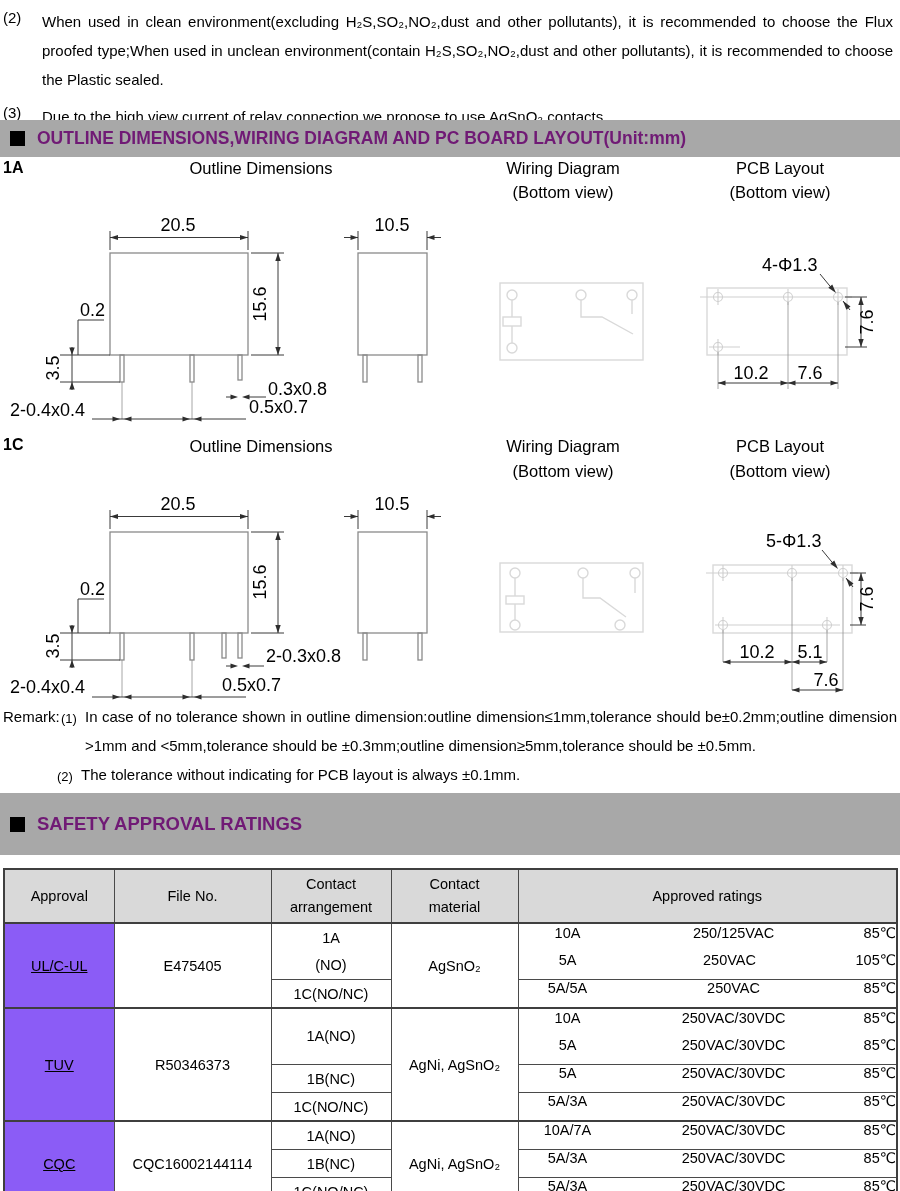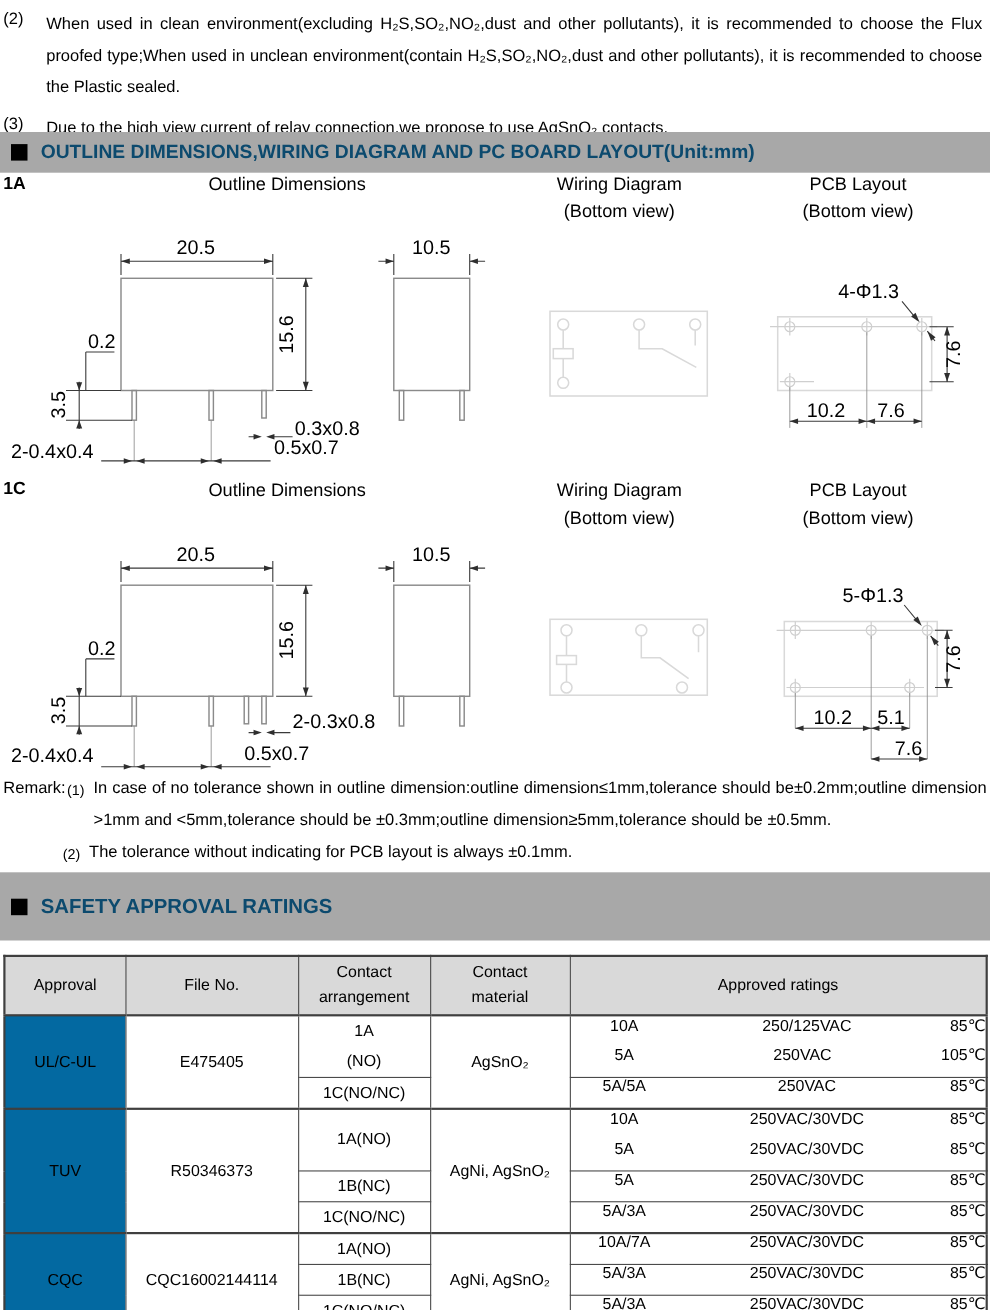--- a/index.html
+++ b/index.html
@@ -10,21 +10,21 @@
   .notes { position:absolute; top:3px; left:3px; width:894px; font-size:15px; line-height:29px; }
   .note { display:flex; }
   .note-num { width:35px; flex:none; }
   .note-text { flex:1; text-align:justify; margin:4px; }
 
   
   .bar { position:absolute; left:0; width:900px; background:#a8a8a8; display:flex; align-items:center; }
   .bar-1 { top:120px; height:37px; }
   .bar-2 { top:793px; height:62px; }
   .bar-square { width:15px; height:15px; background:#000; margin-left:10px; margin-right:12px; flex:none; }
-  .bar-title { font-weight:bold; font-size:17.5px; color:#0c4a6e; }
+  .bar-title { font-weight:bold; font-size:17.5px; color:#701a75; }
   .bar-2 .bar-title { font-size:18.5px; }
 
   
   .vlabel { position:absolute; font-weight:bold; font-size:16px; }
   .vtitle { position:absolute; font-size:16.5px; text-align:center; }
 
   svg { position:absolute; overflow:visible; }
   svg text { font-family:"Liberation Sans","DejaVu Sans",sans-serif; }
   .body-line { stroke:#8a8a8a; stroke-width:1.3; fill:none; }
   .dim-line { stroke:#3a3a3a; stroke-width:1; fill:none; }
@@ -42,21 +42,21 @@
   .remark-text { flex:1; text-align:justify; margin:0; }
   .remark-row.second { margin-left:54px; }
 
   
   table.safety { position:absolute; top:868px; left:3px; border-collapse:collapse; table-layout:fixed;
                  width:893px; font-size:14.5px; }
   table.safety { border:2.5px solid #3f3f3f; }
   table.safety td { border:1.5px solid #4a4a4a; text-align:center; padding:0; vertical-align:middle; }
   table.safety thead td { background:#d9d9d9; height:52px; line-height:23px; border-bottom:2.5px solid #3f3f3f; }
   table.safety tbody tr.g-start td { border-top:2.5px solid #3f3f3f; }
-  td.gray { background:#0369a1; }
+  td.gray { background:#8b5cf6;text-decoration:underline; }
   td.arr2 { height:55px; line-height:27px; }
   td.arr1 { height:26px; }
   td.ratings { text-align:left; }
   .rline { display:flex; align-items:flex-start; height:27px; }
   .rcur { width:72px; padding-left:13px; flex:none; }
   .rvol { flex:1; }
   .rtemp { flex:none; }
 </style>
 </head>
 <body>

